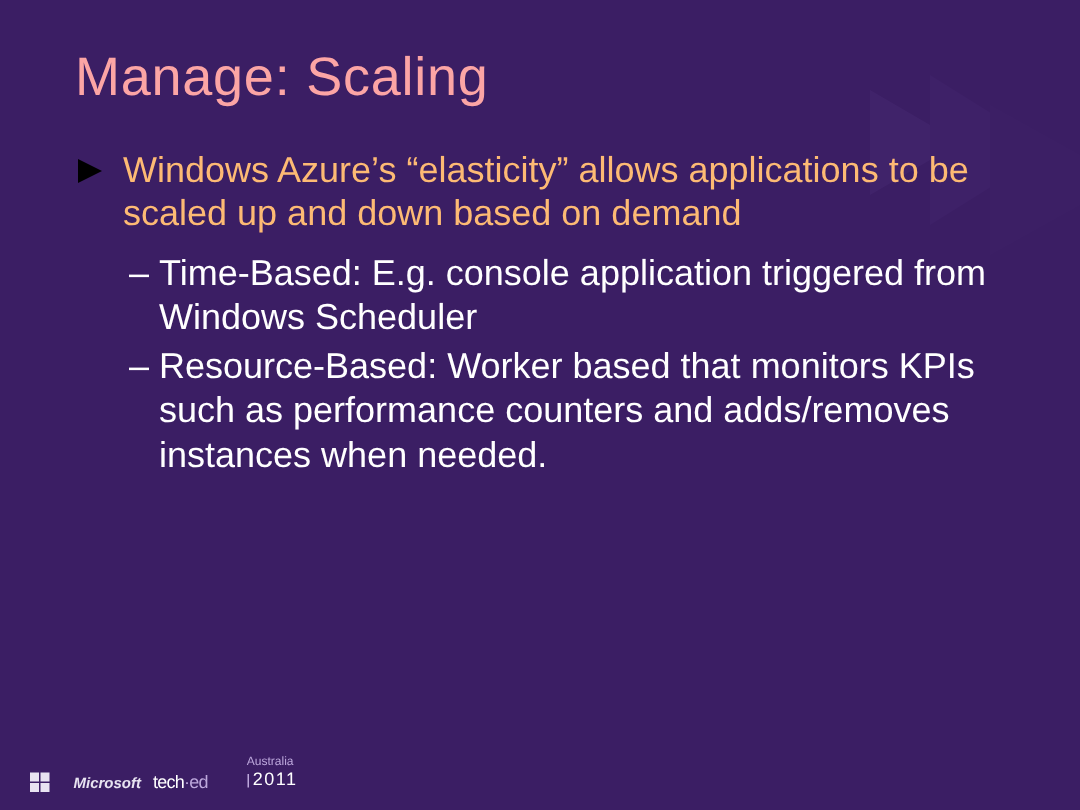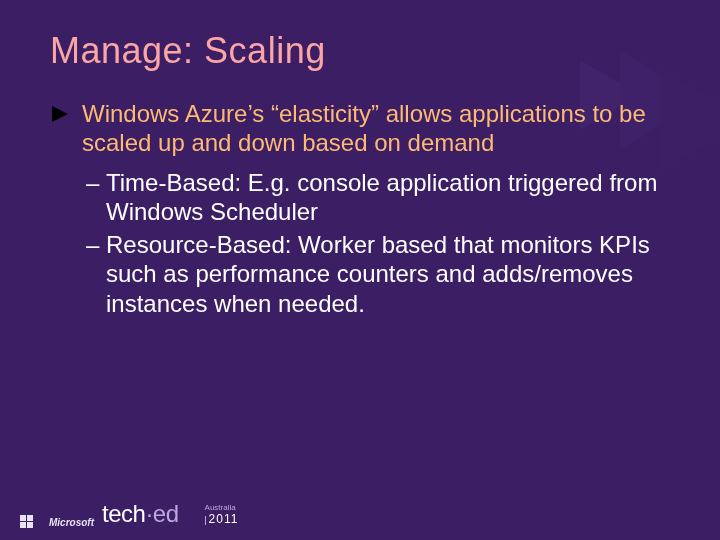--- a/index.html
+++ b/index.html
@@ -103,21 +103,21 @@
     display: grid;
     grid-template-columns: 6px 6px;
     grid-template-rows: 6px 6px;
     gap: 1px;
   }
   .ms-grid span {
     background: #e8e3f1;
   }
   .teched {
     font-family: "Segoe UI", Arial, sans-serif;
-    font-size: 24px;
+    font-size: 12px;
     font-weight: 400;
     color: #ffffff;
     margin-left: 2px;
     letter-spacing: -0.5px;
   }
   .teched .ed {
     color: #bda8dc;
     font-weight: 300;
   }
   .aus-year {

